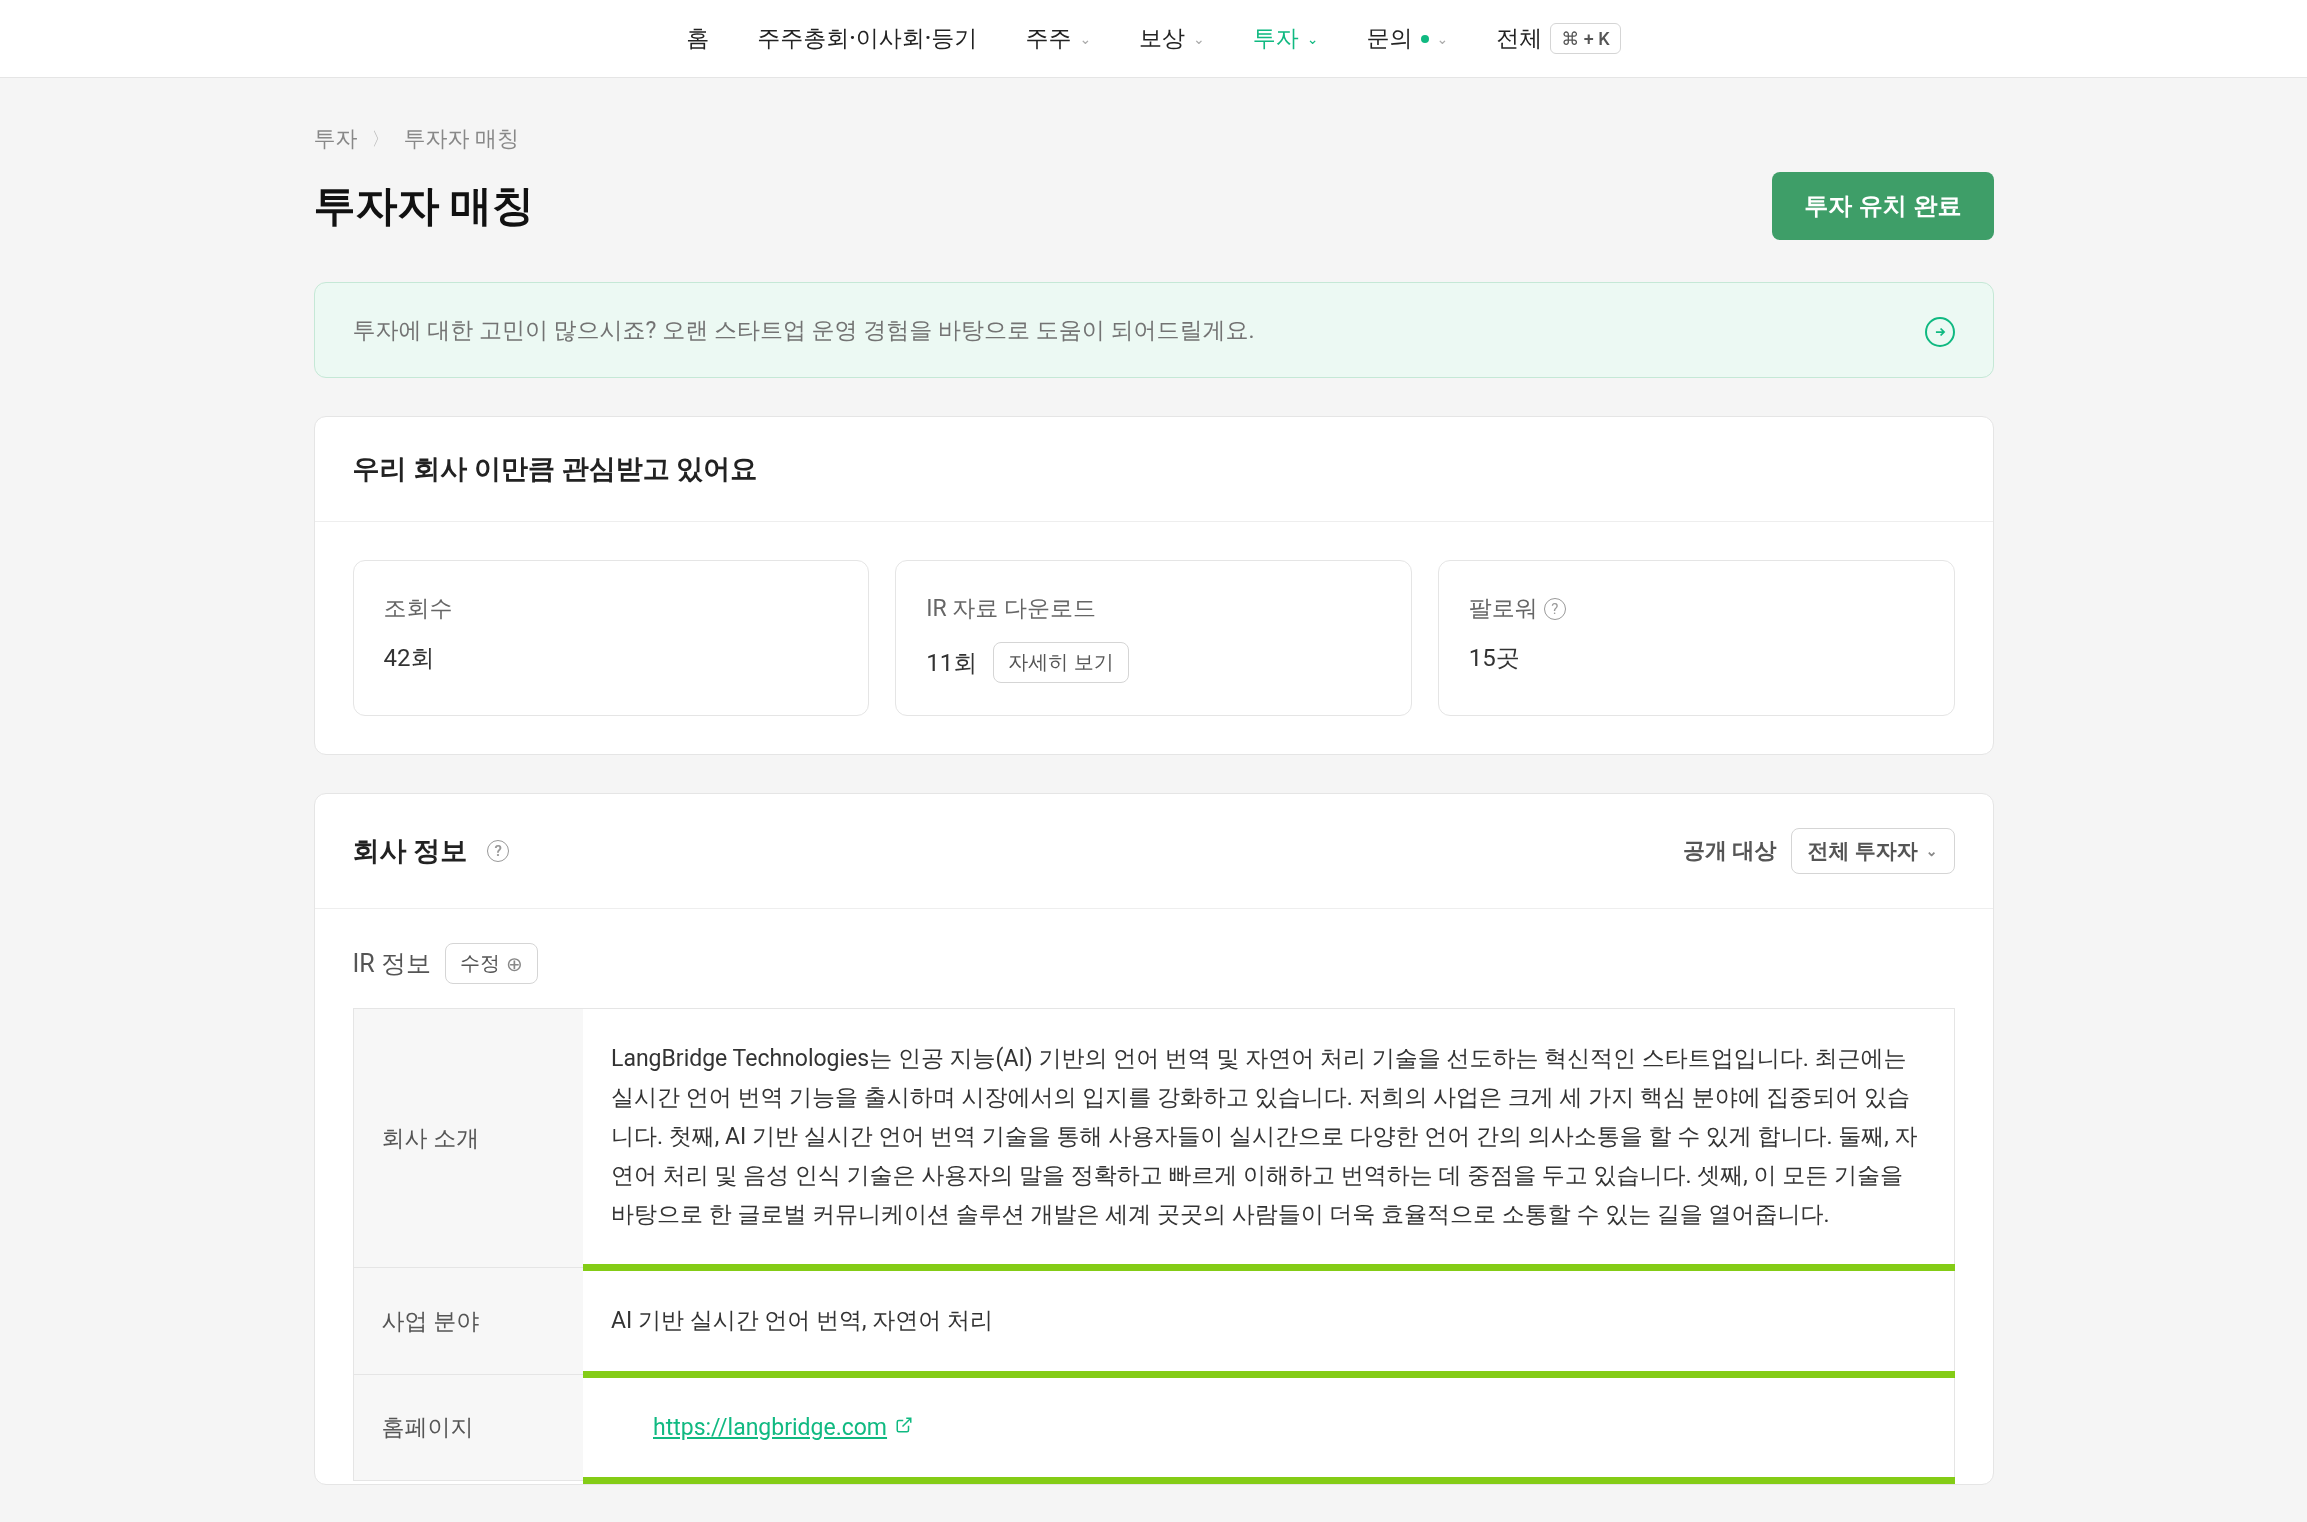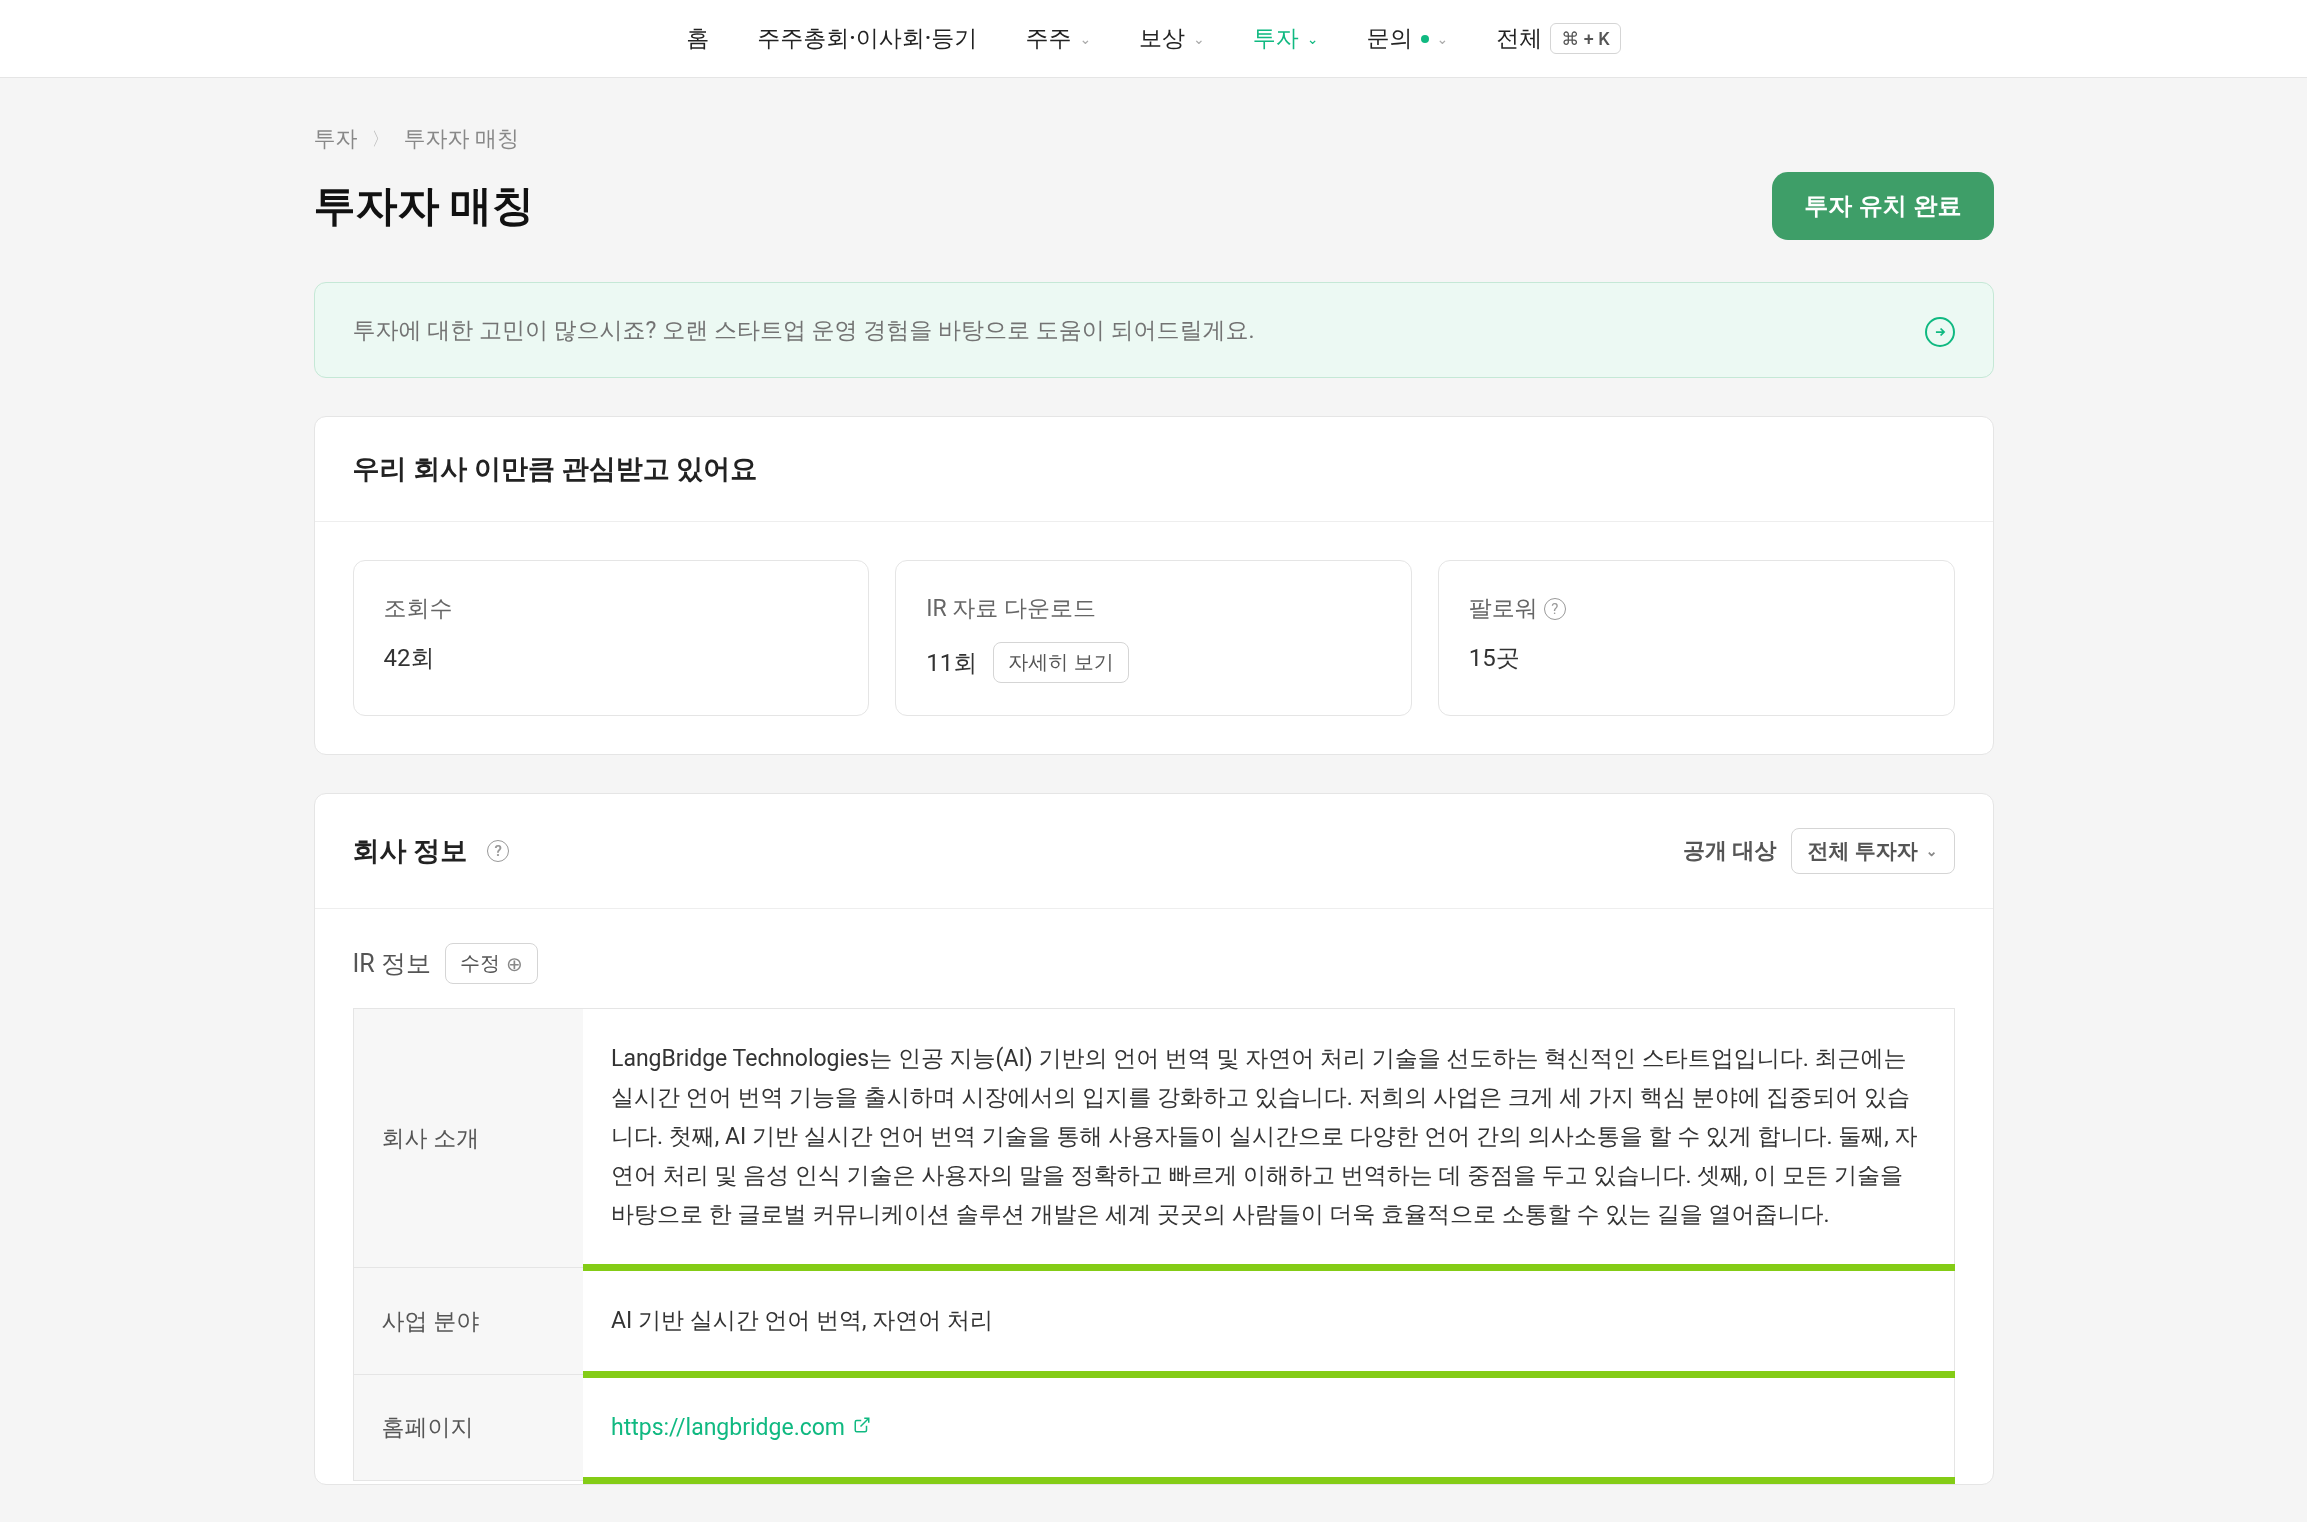--- a/index.html
+++ b/index.html
@@ -85,21 +85,21 @@
     }
     .page-title {
       font-size: 42px;
       font-weight: 700;
       color: #111;
     }
     .primary-btn {
       background: #3e9e68;
       color: #fff;
       border: none;
-      border-radius: 16px;
+      border-radius: 8px;
       padding: 18px 32px;
       font-size: 24px;
       font-weight: 600;
       cursor: pointer;
     }
     .banner {
       background: #ecf9f3;
       border: 1px solid #c5e8d6;
       border-radius: 12px;
       padding: 30px 38px;
@@ -237,23 +237,25 @@
     }
     .info-table td {
       padding: 30px 28px;
       font-size: 23px;
       color: #333;
       line-height: 1.7;
       border-bottom: 7px solid #84cc16;
     }
     .link {
       color: #10b981;
+      text-decoration: underline;
       display: inline-flex;
       align-items: center;
       gap: 8px;
+      margin-left: 42px;
     }
     .ext-icon {
       font-size: 20px;
     }
     .arrow-circle {
       width: 30px;
       height: 30px;
       border: 2px solid #10b981;
       border-radius: 50%;
       display: inline-flex;

